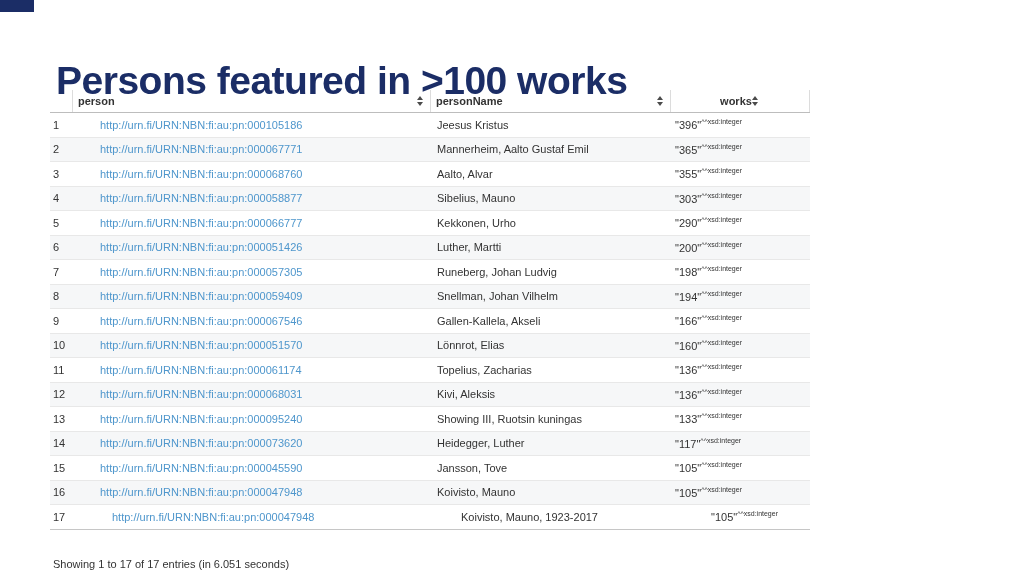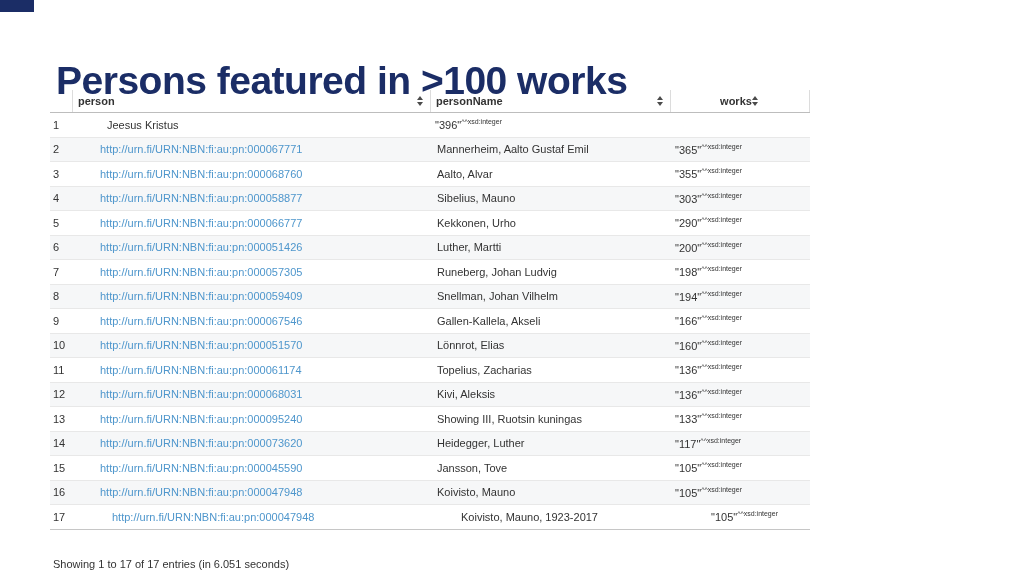--- a/index.html
+++ b/index.html
@@ -89,20 +89,23 @@
       <span class="sort-icon">
         <span class="tri-up"></span>
         <span class="tri-down"></span>
       </span>
     </div>
   </div>
 
   <div>
       <div class="row">
     <div class="cell-index">1</div>
+    <div class="cell-person">
+      <a class="person-link">http://urn.fi/URN:NBN:fi:au:pn:000105186</a>
+    </div>
     <div class="cell-name">Jeesus Kristus</div>
     <div class="cell-works">
       <span>"396"</span><span class="works-datatype">^^xsd:integer</span>
     </div>
   </div>
       <div class="row stripe">
     <div class="cell-index">2</div>
     <div class="cell-person">
       <a class="person-link">http://urn.fi/URN:NBN:fi:au:pn:000067771</a>
     </div>

